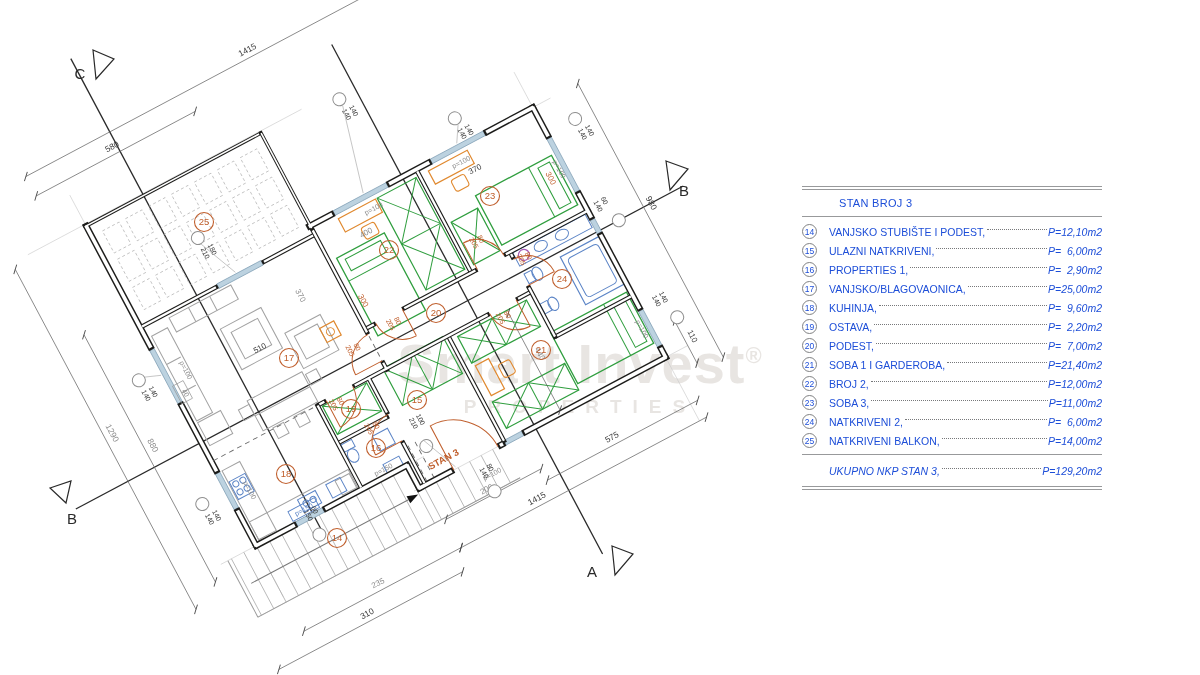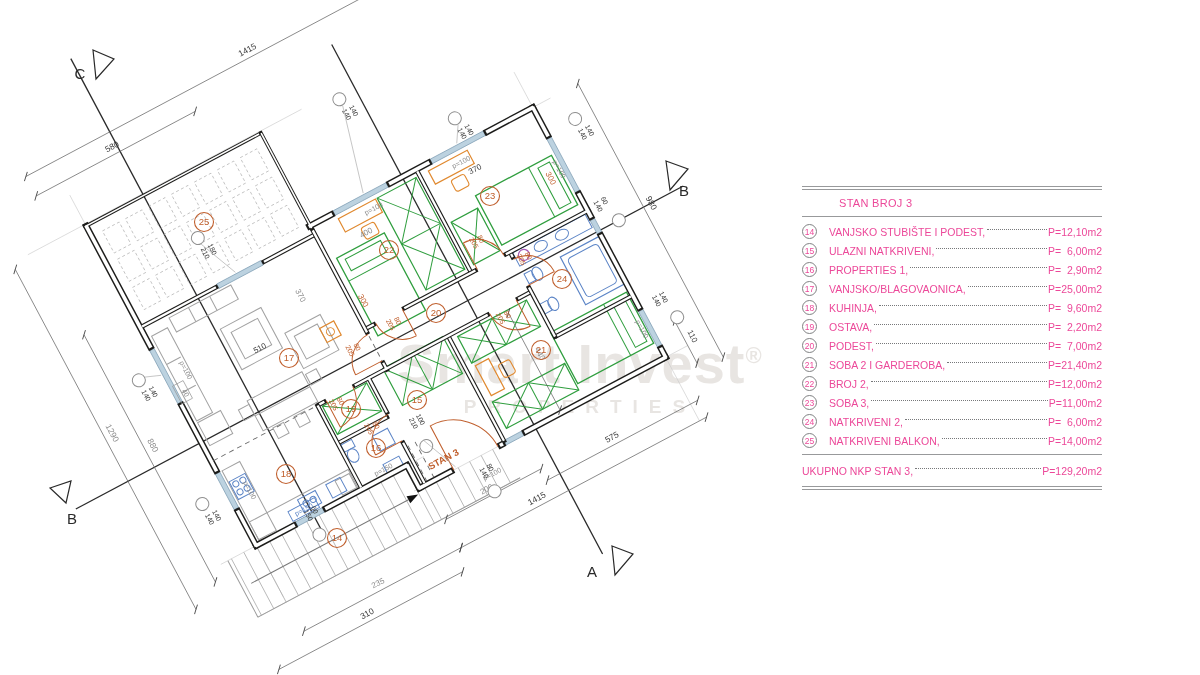--- a/index.html
+++ b/index.html
@@ -4,31 +4,31 @@
 <style>
   html,body{margin:0;padding:0;background:#fff;font-family:"Liberation Sans",sans-serif;}
   .stage{position:relative;width:1200px;height:675px;background:#fff;overflow:hidden;}
   svg{position:absolute;left:0;top:0;z-index:2;}
   
   .watermark{position:absolute;left:360px;top:336px;width:440px;text-align:center;z-index:1;color:rgba(125,110,92,0.18);user-select:none;}
   .wm1{font-size:56px;font-weight:bold;letter-spacing:1px;line-height:1;white-space:nowrap;}
   .wm1 .reg{font-size:22px;vertical-align:super;}
   .wm2{font-size:19px;font-weight:bold;letter-spacing:11px;margin-top:4px;white-space:nowrap;}
   
-  .legend{position:absolute;left:802px;top:186px;width:300px;z-index:3;color:#ec4899;}
+  .legend{position:absolute;left:802px;top:186px;width:300px;z-index:3;color:#1d4ed8;}
   .rule-double{border-top:1px solid #98999b;height:2px;border-bottom:1px solid #98999b;}
   .rule{border-top:1.2px solid #98999b;}
   .lg-head{font-size:11px;padding:7px 0 7px 37px;letter-spacing:.3px;}
   .lg-rows{padding:5px 0 4px 0;}
   .trow{display:flex;align-items:center;height:19px;font-size:10.5px;}
   .tnum{width:15px;height:15px;border:1px solid #808183;border-radius:50%;font-size:8.5px;display:flex;align-items:center;justify-content:center;margin-right:12px;flex:none;box-sizing:border-box;}
   .tlabel{white-space:nowrap;}
   .tdots{flex:1;border-bottom:1.5px dotted #77787a;margin:0 1px 4px 2px;min-width:8px;}
-  .tval{white-space:pre;text-align:center;}
-  .trow.total .tlabel{}
+  .tval{white-space:pre;text-align:center;font-style:italic;}
+  .trow.total .tlabel{margin-left:27px;font-style:italic;}
   .lg-total{padding:6px 0 6px 0;}
 </style>
 </head>
 <body>
 
 <div class="stage">
 
   <div class="watermark">
     <div class="wm1"><span>Smart Invest</span><span class="reg">®</span></div>
     <div class="wm2">PROPERTIES</div>
@@ -507,21 +507,21 @@
           <span class="tval">P=  2,20m2</span>
         </div>
         <div class="trow">
           <span class="tnum">20</span>
           <span class="tlabel">PODEST,</span>
           <span class="tdots"></span>
           <span class="tval">P=  7,00m2</span>
         </div>
         <div class="trow">
           <span class="tnum">21</span>
-          <span class="tlabel">SOBA 2 I GARDEROBA,</span>
+          <span class="tlabel">SOBA 1 I GARDEROBA,</span>
           <span class="tdots"></span>
           <span class="tval">P=21,40m2</span>
         </div>
         <div class="trow">
           <span class="tnum">22</span>
           <span class="tlabel">BROJ 2,</span>
           <span class="tdots"></span>
           <span class="tval">P=12,00m2</span>
         </div>
         <div class="trow">

